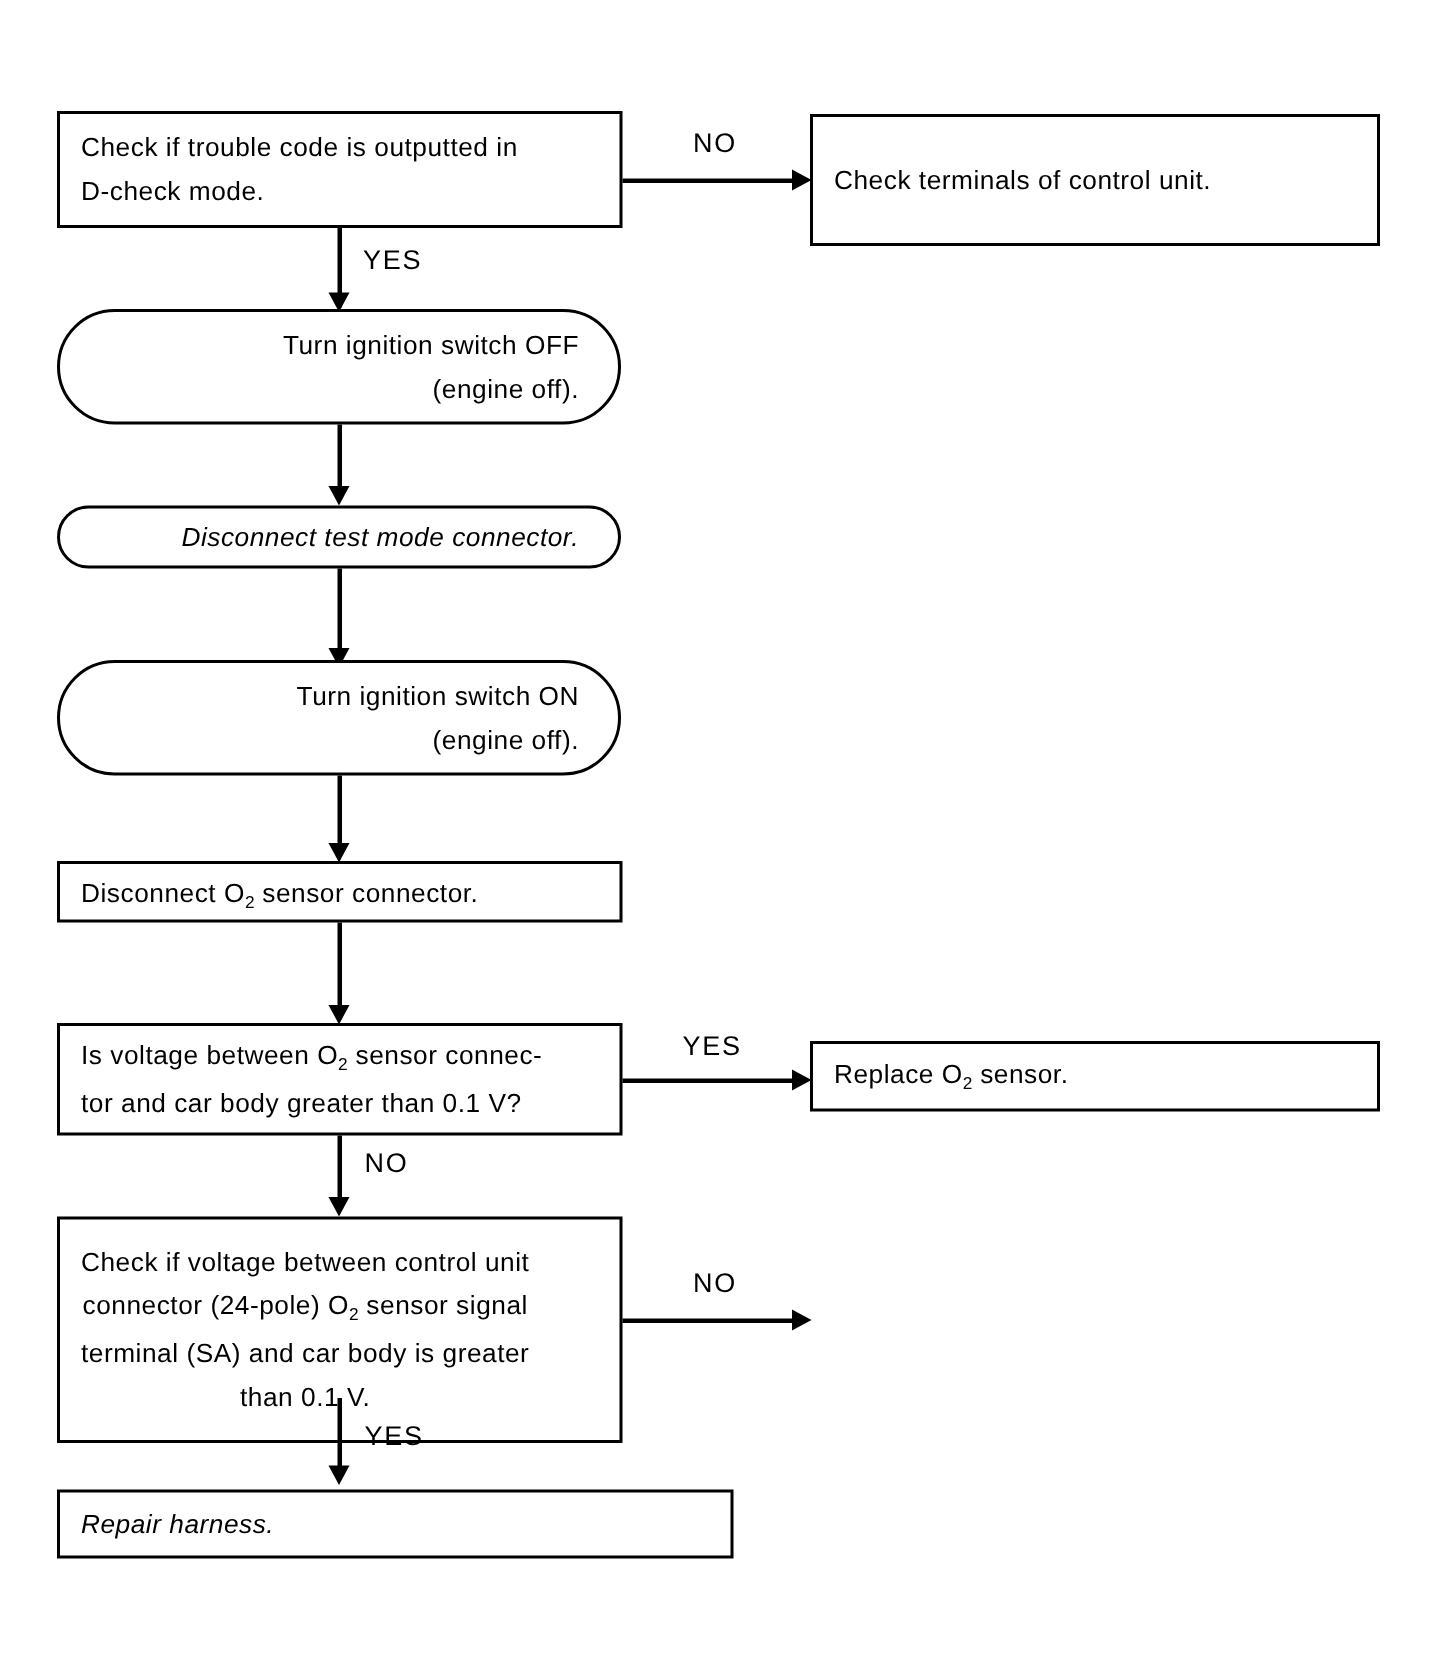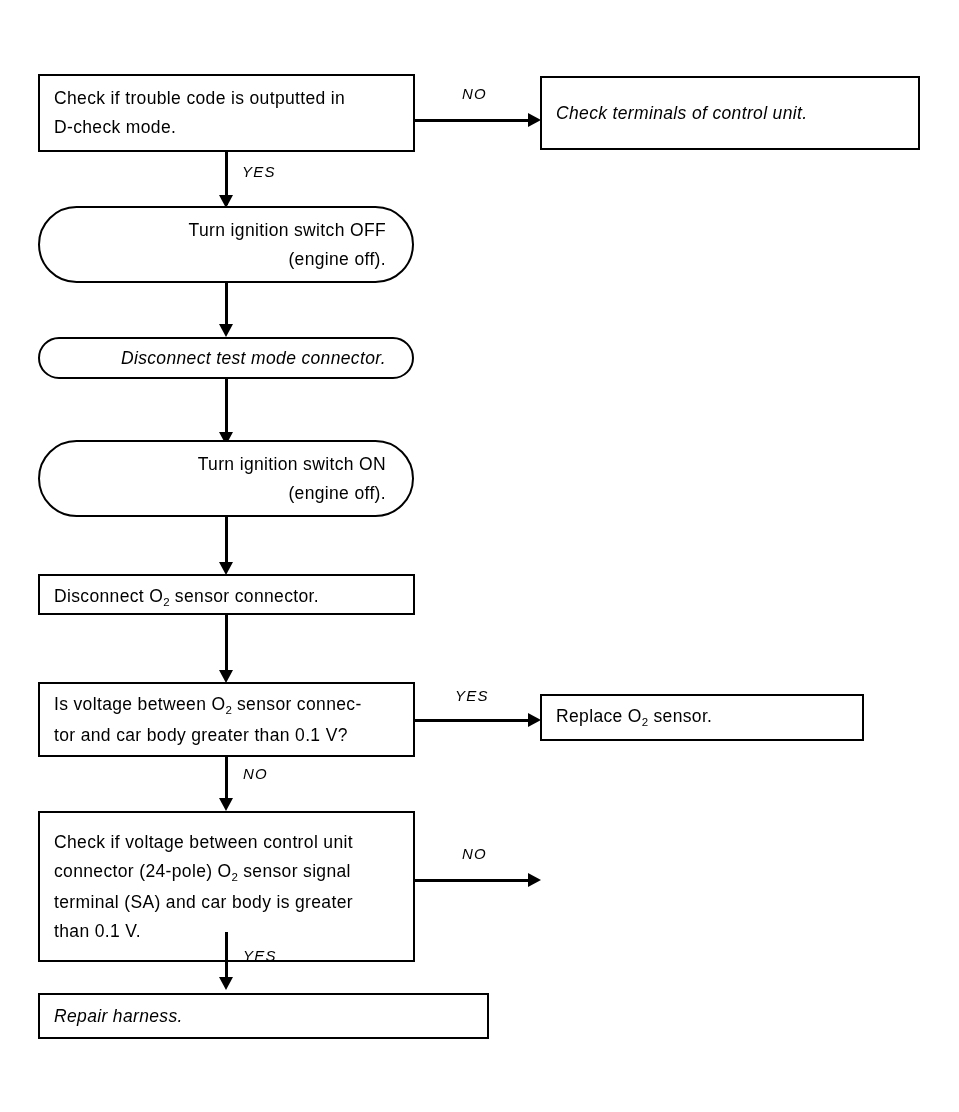--- a/index.html
+++ b/index.html
@@ -67,40 +67,39 @@
   }
   .arrow-right {
     position: absolute;
     width: 0; height: 0;
     border-top: 7.5px solid transparent;
     border-bottom: 7.5px solid transparent;
     border-left: 13px solid #000;
   }
   .edge-label {
     position: absolute;
-    font-size: 15px;
+    font-size: 18px;
     letter-spacing: 1.2px;
     white-space: nowrap;
-    font-style: italic;
   }
 </style>
 </head>
 <body>
 
 <div id="canvas">
 
   <div class="node rect" style="left:38px; top:74px; width:377px; height:78px;">
     <div class="txt"><span>Check if trouble code is outputted in</span><br><span>D-check mode.</span></div>
   </div>
 
   <div class="hline" style="left:415px; top:119px; width:119px;"></div>
   <div class="arrow-right" style="left:528px; top:113px;"></div>
   <div class="edge-label" style="left:462px; top:85px;">NO</div>
 
-  <div class="node rect" style="left:540px; top:76px; width:380px; height:74px;font-style:italic;">
+  <div class="node rect" style="left:540px; top:76px; width:380px; height:88px;">
     <div class="txt">Check terminals of control unit.</div>
   </div>
 
   <div class="vline" style="left:225px; top:152px; height:53px;"></div>
   <div class="arrow-down" style="left:219px; top:195px;"></div>
   <div class="edge-label" style="left:242px; top:163px;">YES</div>
 
   <div class="node stadium" style="left:38px; top:206px; width:376px; height:77px;">
     <div class="txt"><span>Turn ignition switch OFF</span><br><span>(engine off).</span></div>
   </div>
@@ -130,29 +129,29 @@
   <div class="arrow-down" style="left:219px; top:670px;"></div>
 
   <div class="node rect" style="left:38px; top:682px; width:377px; height:75px;">
     <div class="txt"><span>Is voltage between O</span><sub>2</sub><span> sensor connec-</span><br><span>tor and car body greater than 0.1 V?</span></div>
   </div>
 
   <div class="hline" style="left:415px; top:719px; width:119px;"></div>
   <div class="arrow-right" style="left:528px; top:713px;"></div>
   <div class="edge-label" style="left:455px; top:687px;">YES</div>
 
-  <div class="node rect" style="left:540px; top:694px; width:324px; height:47px;">
+  <div class="node rect" style="left:540px; top:694px; width:380px; height:47px;">
     <div class="txt"><span>Replace O</span><sub>2</sub><span> sensor.</span></div>
   </div>
 
   <div class="vline" style="left:225px; top:757px; height:48px;"></div>
   <div class="arrow-down" style="left:219px; top:798px;"></div>
   <div class="edge-label" style="left:243px; top:765px;">NO</div>
 
-  <div class="node rect" style="left:38px; top:811px; width:377px; height:151px;">
+  <div class="node rect" style="left:38px; top:811px; width:377px; height:151px;text-align:center;">
     <div class="txt"><span>Check if voltage between control unit</span><br><span>connector (24-pole) O</span><sub>2</sub><span> sensor signal</span><br><span>terminal (SA) and car body is greater</span><br><span>than 0.1 V.</span></div>
   </div>
 
   <div class="hline" style="left:415px; top:879px; width:119px;"></div>
   <div class="arrow-right" style="left:528px; top:873px;"></div>
   <div class="edge-label" style="left:462px; top:845px;">NO</div>
 
 
   <div class="vline" style="left:225px; top:932px; height:52px;"></div>
   <div class="arrow-down" style="left:219px; top:977px;"></div>

